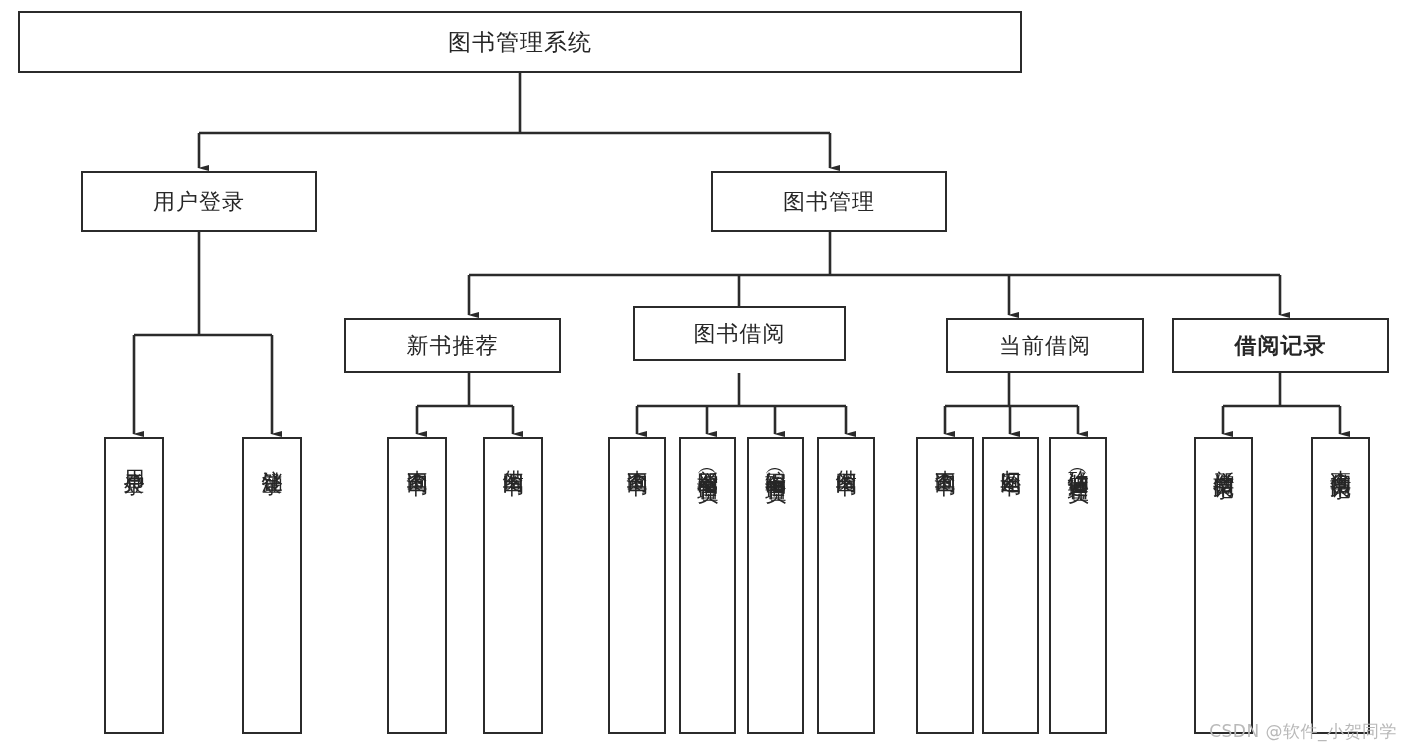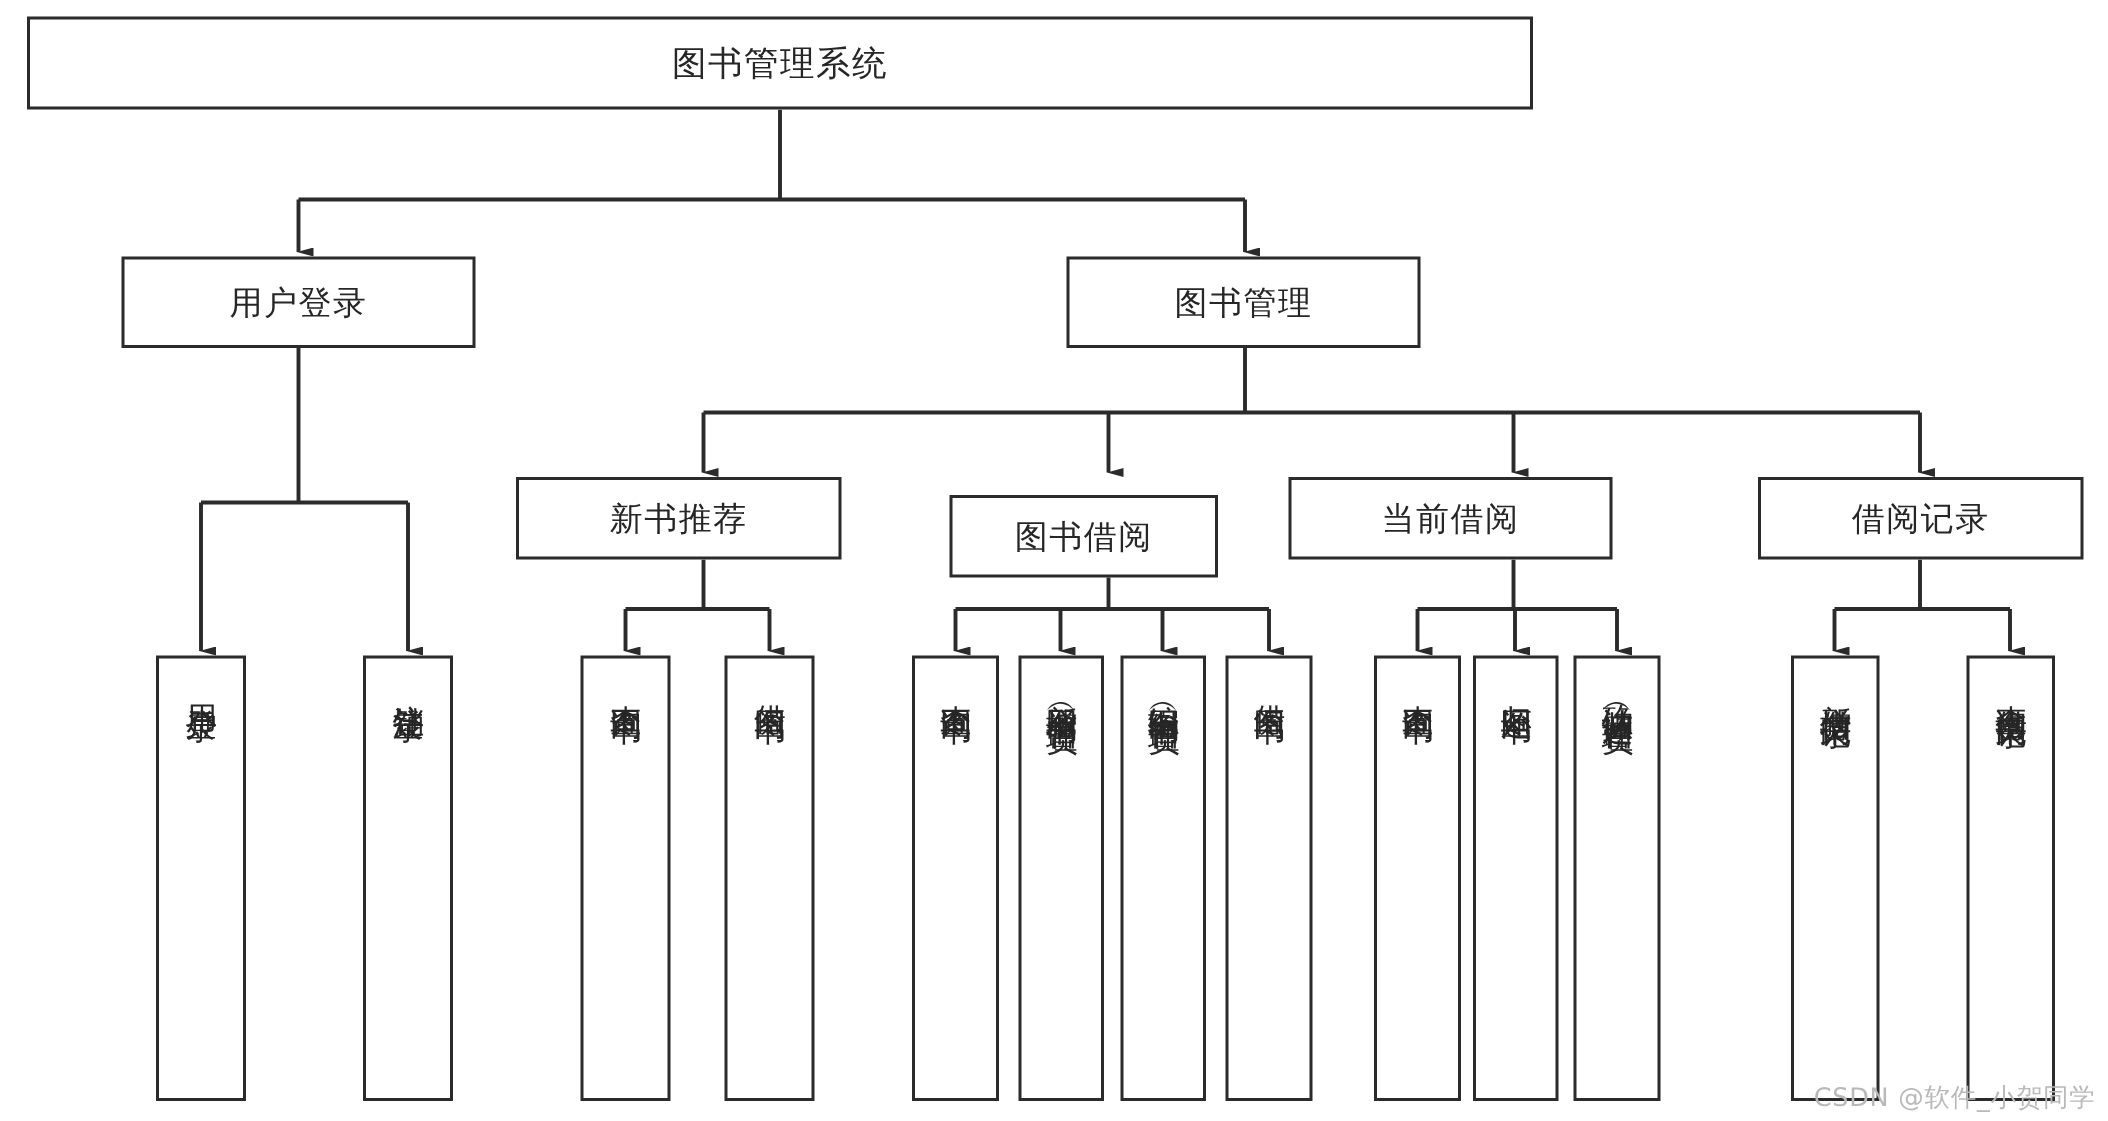--- a/index.html
+++ b/index.html
@@ -80,27 +80,27 @@
   <div class="node h" style="left:81px;top:171px;width:236px;height:61px;">
     <span>用户登录</span>
   </div>
   <div class="node h" style="left:711px;top:171px;width:236px;height:61px;font-family:Liberation Mono, monospace;">
     <span>图书管理</span>
   </div>
 
   <div class="node h" style="left:344px;top:318px;width:217px;height:55px;">
     <span>新书推荐</span>
   </div>
-  <div class="node h" style="left:633px;top:330px;width:179px;height:55px;text-align:right;">
+  <div class="node h" style="left:633px;top:306px;width:213px;height:55px;text-align:right;">
     <span>图书借阅</span>
   </div>
-  <div class="node h" style="left:859px;top:318px;width:216px;height:55px;">
+  <div class="node h" style="left:946px;top:318px;width:198px;height:55px;">
     <span>当前借阅</span>
   </div>
-  <div class="node h" style="left:1172px;top:318px;width:217px;height:55px;">
+  <div class="node h" style="left:1172px;top:318px;width:217px;height:55px;font-weight:bold;">
     <span>借阅记录</span>
   </div>
 
   <div class="node leaf" style="left:104px;top:437px;width:60px;height:297px;">
     <span>用户登录</span>
   </div>
   <div class="node leaf" style="left:242px;top:437px;width:60px;height:297px;">
     <span>注销登录</span>
   </div>
 

